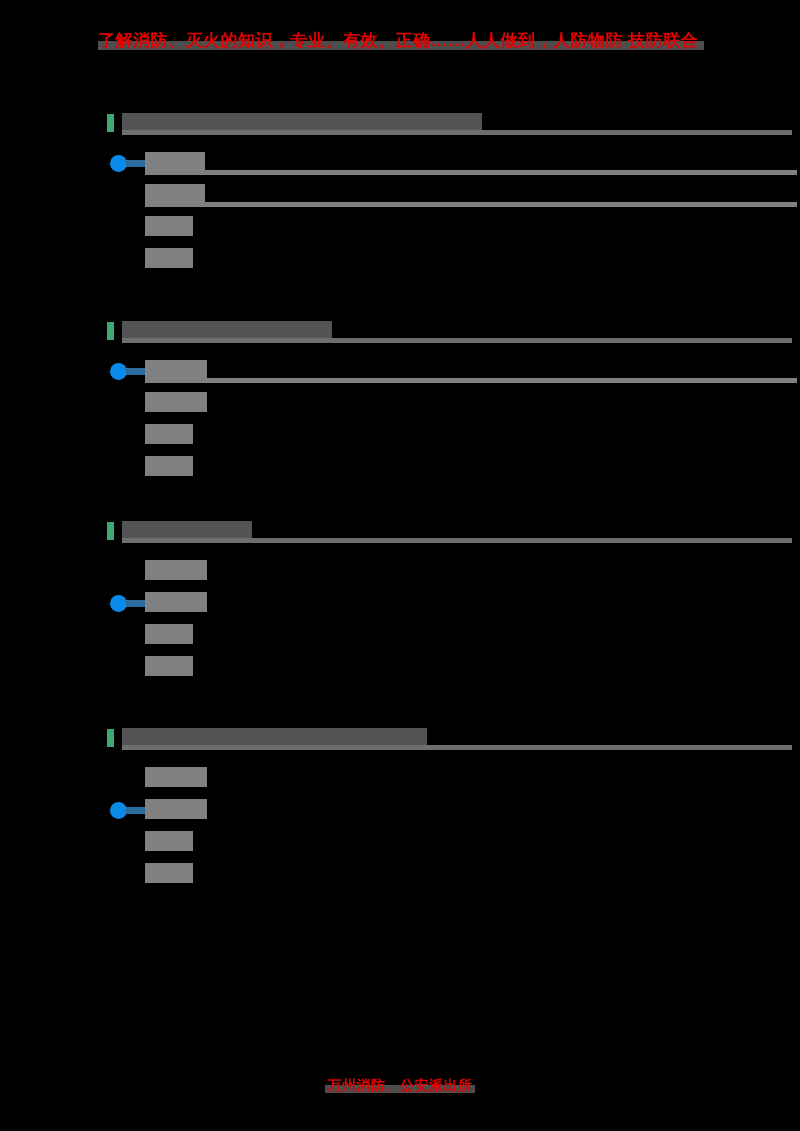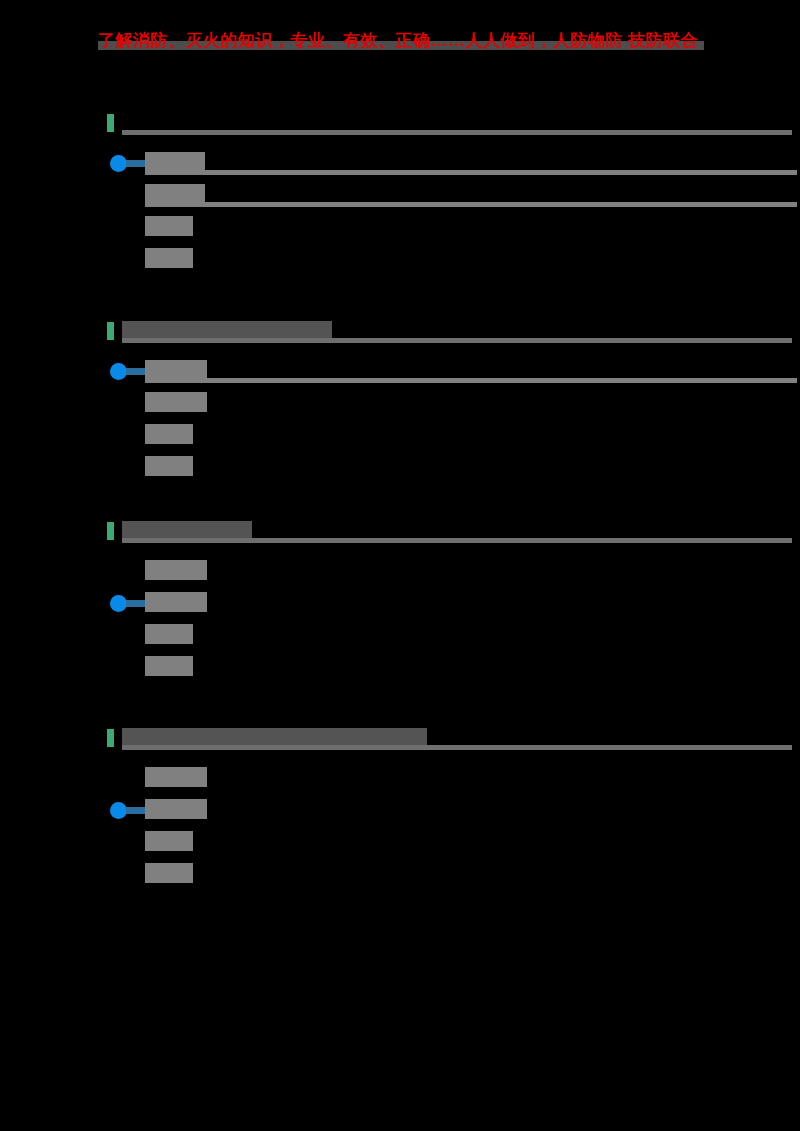--- a/index.html
+++ b/index.html
@@ -171,20 +171,21 @@
   <div class="doc-title">
     <span class="tshadow"></span>
     <span>了解消防、灭火的知识，专业、有效、正确……人人做到，人防物防 技防联合 立体防控</span>
   </div>
 
   <div id="sections-root">
       <div class="section" style="top: 110px;">
         <div class="section-header">
           <span class="green-marker-bg"></span>
           <span class="green-marker"></span>
+          <span class="header-redaction" style="width: 360px; color: transparent;">第一部分 消防基础知识与日常防火要点</span>
           <span class="header-underline" style="width: 670px;"></span>
         </div>
         <div style="position: relative; margin-top: 14px;">
           <div class="item">
             <span class="bullet-backing"></span>
             <span class="bullet-dot"></span>
             <span class="bullet-connector"></span>
             <span class="item-redaction" style="width: 60px; color: transparent;">重点内容一</span>
             <span class="item-rule" style="width: 652px;"></span>
           </div>
@@ -272,15 +273,16 @@
             <span class="item-redaction" style="width: 48px; color: transparent;">重点内容三</span>
           </div>
           <div class="item">
             <span class="item-redaction" style="width: 48px; color: transparent;">重点内容四</span>
           </div>
         </div>
       </div>
     </div>
 
   <div class="footer" id="footer-root" style="top: 1076px;">
+      <div class="footer-line"><span class="fshadow" style="width: 150px;"></span><span>万州消防、公安派出所</span></div>
     </div>
 
 </div>
 
 </body></html>

